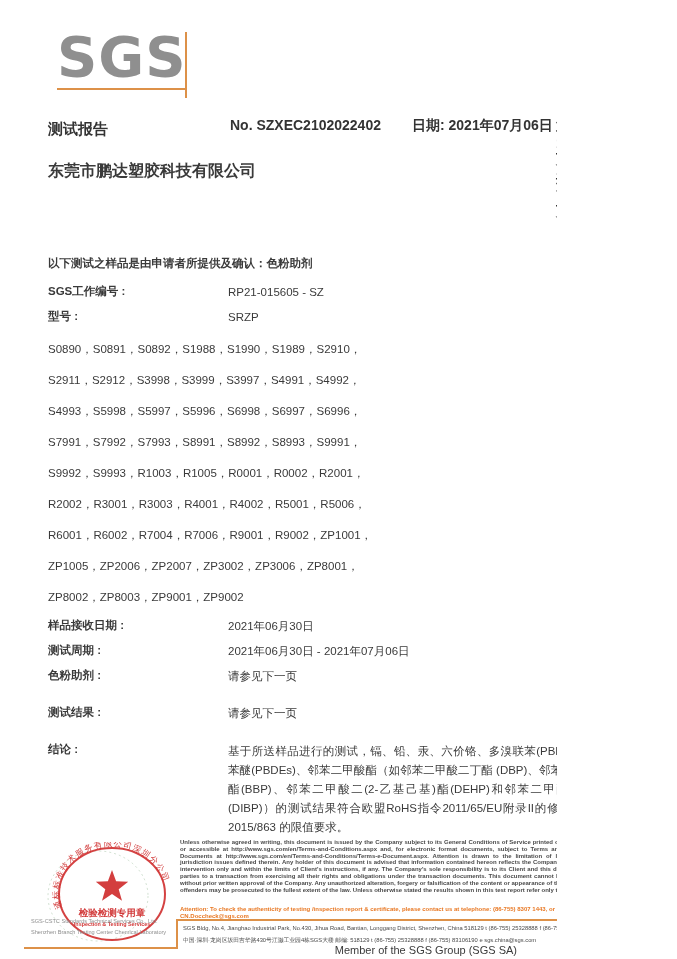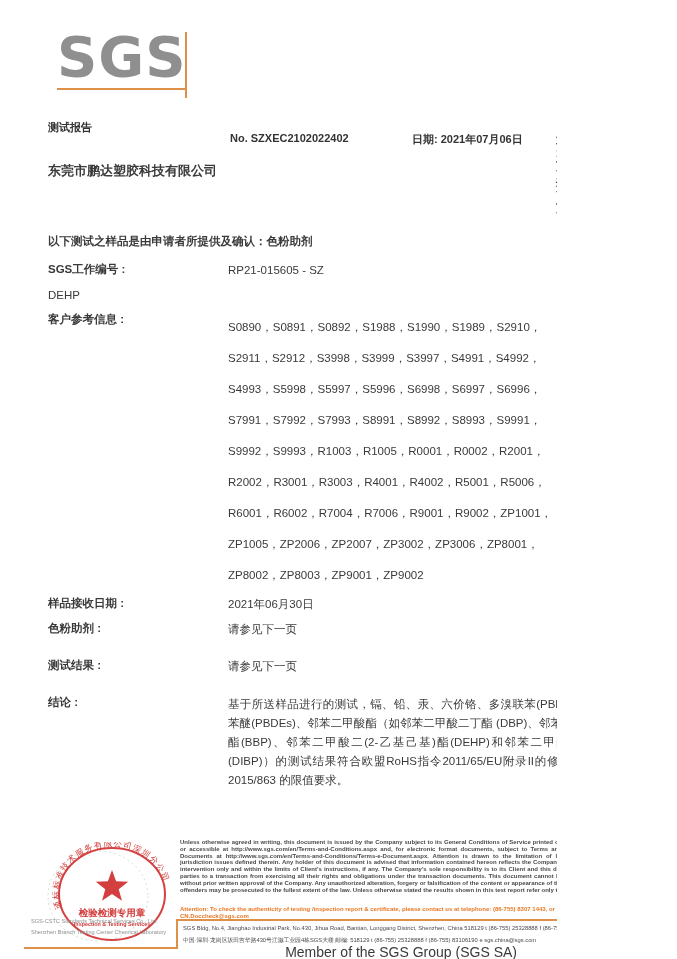--- a/index.html
+++ b/index.html
@@ -9,29 +9,29 @@
   }
   
   .logo{position:absolute;left:57px;top:26px;width:140px;height:80px;}
   .logo-text{
     font-family:"DejaVu Sans","Liberation Sans",sans-serif;
     font-weight:800;font-size:56px;line-height:62px;color:#8f8f8f;letter-spacing:1px;
   }
   .logo-hline{position:absolute;left:0px;top:62px;width:129px;height:2px;background:#dd9148;}
   .logo-vline{position:absolute;left:128px;top:6px;width:2px;height:66px;background:#dd9148;}
   
-  .report-title{position:absolute;left:48px;top:120px;font-size:11px;font-weight:700;color:#333;}
-  .hdr{position:absolute;top:132px;font-size:11px;font-weight:700;color:#333;}
+  .report-title{position:absolute;left:48px;top:120px;font-size:15px;font-weight:700;color:#333;}
+  .hdr{position:absolute;top:117px;font-size:14px;font-weight:700;color:#333;}
   .hdr-no{left:230px;}
   .hdr-date{left:412px;}
   .hdr-page{left:556px;}
   
-  .applicant{position:absolute;left:48px;top:158px;font-size:13px;font-weight:700;color:#3a3a3a;line-height:26px;}
+  .applicant{position:absolute;left:48px;top:158px;font-size:16px;font-weight:700;color:#3a3a3a;line-height:26px;}
   
-  .content{position:absolute;left:48px;top:234px;width:572px;font-size:11.5px;color:#3a3a3a;}
+  .content{position:absolute;left:48px;top:256px;width:572px;font-size:11.5px;color:#3a3a3a;}
   .intro{margin-bottom:13px;font-weight:700;}
   .row{display:flex;margin-bottom:9px;}
   .row .label{width:180px;flex:none;font-weight:700;}
   .row .value{flex:1;line-height:16px;}
   .row .value.codes{white-space:pre-line;line-height:31px;margin-bottom:-4px;}
   .row.gap{margin-top:21px;}
   .row .value.para{line-height:19px;text-align:justify;}
   
   .stamp{position:absolute;left:40px;top:842px;width:150px;height:112px;}
   .stamp svg{position:absolute;left:0;top:0;}
@@ -45,21 +45,21 @@
     font-size:6px;line-height:6.8px;color:#4a4a4a;text-align:justify;font-weight:600;
   }
   .attention{
     position:absolute;left:180px;top:906px;width:460px;
     font-size:6px;line-height:6.8px;color:#e87722;font-weight:700;
   }
   .foot-hline{position:absolute;left:177px;top:919px;width:461px;height:2px;background:#dd9148;}
   .foot-vline{position:absolute;left:176px;top:919px;width:2px;height:30px;background:#dd9148;}
   .foot-hline2{position:absolute;left:24px;top:947px;width:152px;height:2px;background:#dd9148;}
   .addr{position:absolute;left:183px;top:922px;width:455px;font-size:5.8px;line-height:12px;color:#4a4a4a;white-space:nowrap;}
-  .member{position:absolute;right:40px;top:944px;font-size:14px;color:#3a3a3a;}
+  .member{position:absolute;right:40px;top:944px;font-size:11px;color:#3a3a3a;}
 </style>
 </head>
 <body>
 
 <div class="sheet">
 
   <div class="logo">
     <div class="logo-text">SGS</div>
     <div class="logo-hline"></div>
     <div class="logo-vline"></div>
@@ -76,41 +76,45 @@
 
   <div class="content">
     <div class="intro">以下测试之样品是由申请者所提供及确认：色粉助剂</div>
 
     <div class="row">
       <span class="label">SGS工作编号 :</span>
       <span class="value">RP21-015605 - SZ</span>
     </div>
 
     <div class="row">
-      <span class="value">DEHP</span>
+      <span class="label">型号 :</span>
+      <span class="value">SRZP</span>
     </div>
 
     <div class="row">
-      <span class="label">客户参考信息 :</span>
       <span class="value codes">S0890，S0891，S0892，S1988，S1990，S1989，S2910，
 S2911，S2912，S3998，S3999，S3997，S4991，S4992，
 S4993，S5998，S5997，S5996，S6998，S6997，S6996，
 S7991，S7992，S7993，S8991，S8992，S8993，S9991，
 S9992，S9993，R1003，R1005，R0001，R0002，R2001，
 R2002，R3001，R3003，R4001，R4002，R5001，R5006，
 R6001，R6002，R7004，R7006，R9001，R9002，ZP1001，
 ZP1005，ZP2006，ZP2007，ZP3002，ZP3006，ZP8001，
 ZP8002，ZP8003，ZP9001，ZP9002</span>
     </div>
 
     <div class="row">
       <span class="label">样品接收日期 :</span>
       <span class="value">2021年06月30日</span>
     </div>
 
+    <div class="row">
+      <span class="label">测试周期 :</span>
+      <span class="value">2021年06月30日 - 2021年07月06日</span>
+    </div>
 
 
     <div class="row">
       <span class="label">色粉助剂 :</span>
       <span class="value">请参见下一页</span>
     </div>
 
     <div class="row gap">
       <span class="label">测试结果 :</span>
       <span class="value">请参见下一页</span>

